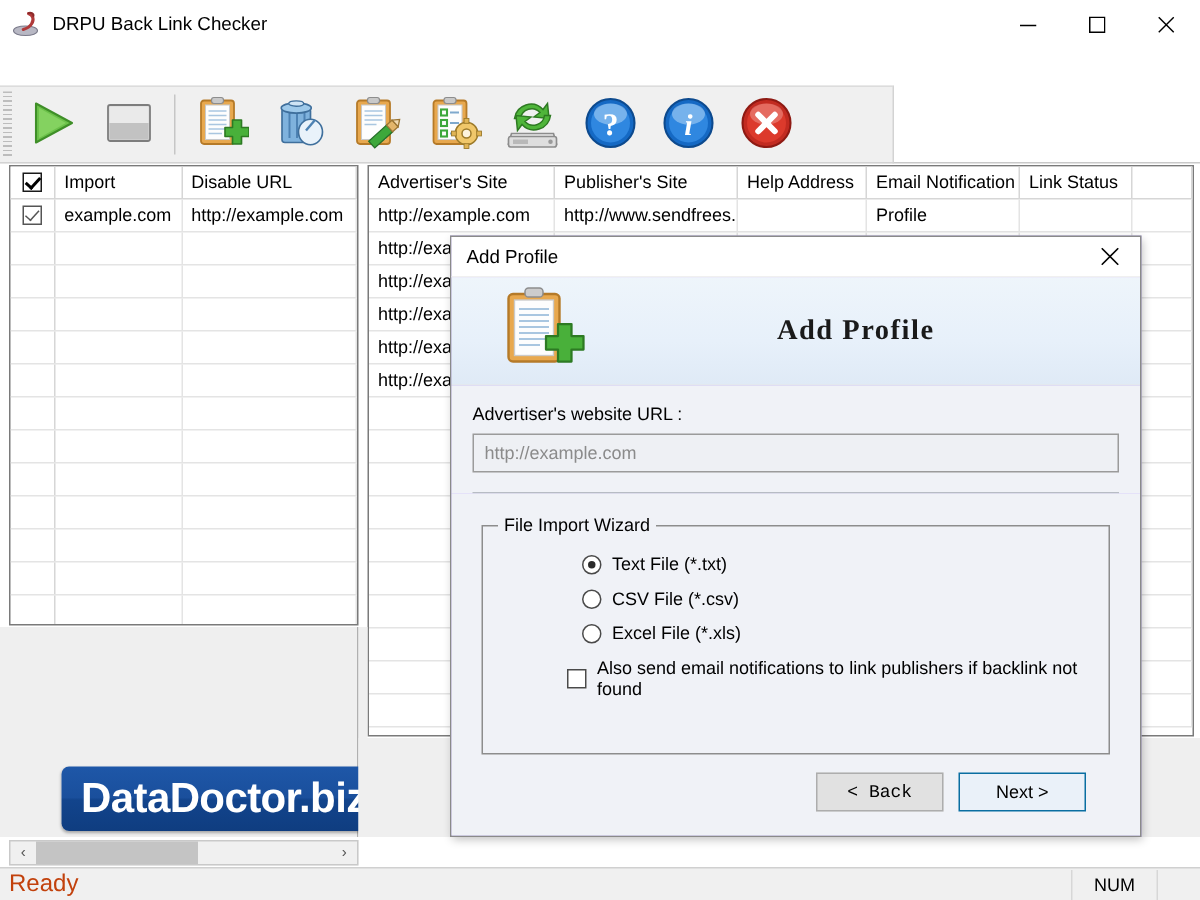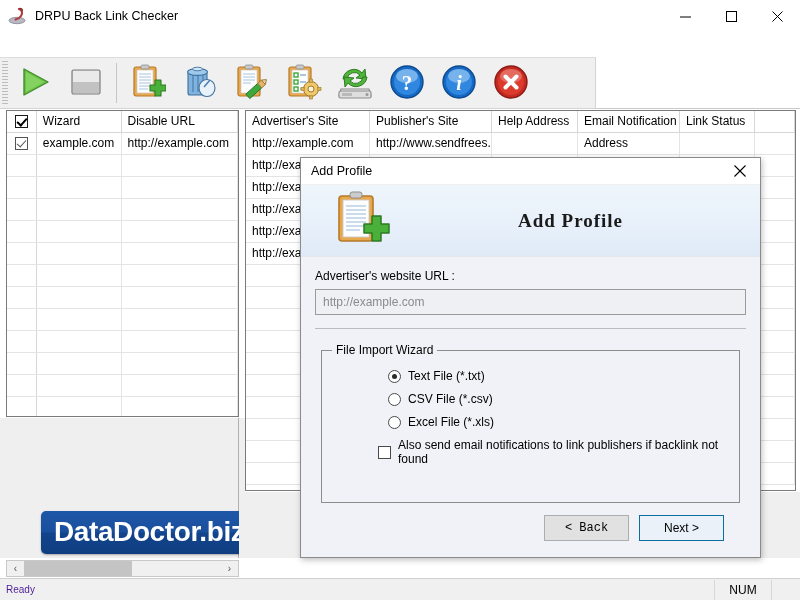--- a/index.html
+++ b/index.html
@@ -106,21 +106,21 @@
   .hs-arrow{ width:17px; height:15px; display:flex; align-items:center; justify-content:center;
     font-size:10px; color:#555; cursor:default;}
   .hs-track{ flex:1; height:15px; position:relative; }
   .hs-thumb{ position:absolute; left:0; top:0; width:55%; height:15px; background:#c4c4c4; cursor:default;}
 
   
   .statusbar{
     position:absolute; left:0; top:578px; width:800px; height:22px;
     background:#f0f0f0; border-top:1px solid #d0d0d0; display:flex; align-items:center;
   }
-  .sb-left{ flex:1; padding-left:6px; font-size:10px; color:#4c1d95; }
+  .sb-left{ flex:1; padding-left:6px; font-size:16px; color:#c2410c; }
   .sb-cell{
     width:58px; height:20px; border-left:1px solid #d7d7d7; border-right:1px solid #d7d7d7;
     display:flex; align-items:center; justify-content:center; font-size:12px;
   }
   .sb-pad{ width:28px; }
 
   
   .dialog{
     position:absolute; left:300px; top:157px; width:461px; height:401px;
     background:#c4b5fd; border:1px solid #8a8a8a; box-shadow:1px 2px 6px rgba(0,0,0,.25);
@@ -377,21 +377,21 @@
       </span>
     </div>
   </div>
   <div class="toolbar-right"></div>
 
   <div class="left-panel">
     <div class="grid-header">
       <div class="chk-cell">
         <span class="cb checked"></span>
       </div>
-      <div class="gh" style="width:85px">Wizard</div>
+      <div class="gh" style="width:85px">Import</div>
       <div class="gh" style="width:117px">Disable URL</div>
     </div>
     <div class="grid-row">
       <div class="chk-cell">
         <span class="cb checked light"></span>
       </div>
       <div class="gc" style="width:85px">example.com</div>
       <div class="gc" style="width:117px">http://example.com</div>
     </div>
     <div id="left-empty-rows">
@@ -465,21 +465,21 @@
       <div class="gh" style="width:86px">Help Address</div>
       <div class="gh" style="width:102px">Email Notification</div>
       <div class="gh" style="width:75px">Link Status</div>
       <div class="gh" style="width:40px"></div>
     </div>
     <div id="right-rows">
         <div class="grid-row">
           <div class="gc" style="width: 124px;">http://example.com</div>
           <div class="gc" style="width: 122px;">http://www.sendfrees...</div>
           <div class="gc" style="width: 86px;"></div>
-          <div class="gc" style="width: 102px;">Address</div>
+          <div class="gc" style="width: 102px;">Profile</div>
           <div class="gc" style="width: 75px;"></div>
           <div class="gc" style="width: 40px;"></div>
         </div>
         <div class="grid-row">
           <div class="gc" style="width: 124px;">http://exa</div>
           <div class="gc" style="width: 122px;"></div>
           <div class="gc" style="width: 86px;"></div>
           <div class="gc" style="width: 102px;"></div>
           <div class="gc" style="width: 75px;"></div>
           <div class="gc" style="width: 40px;"></div>

